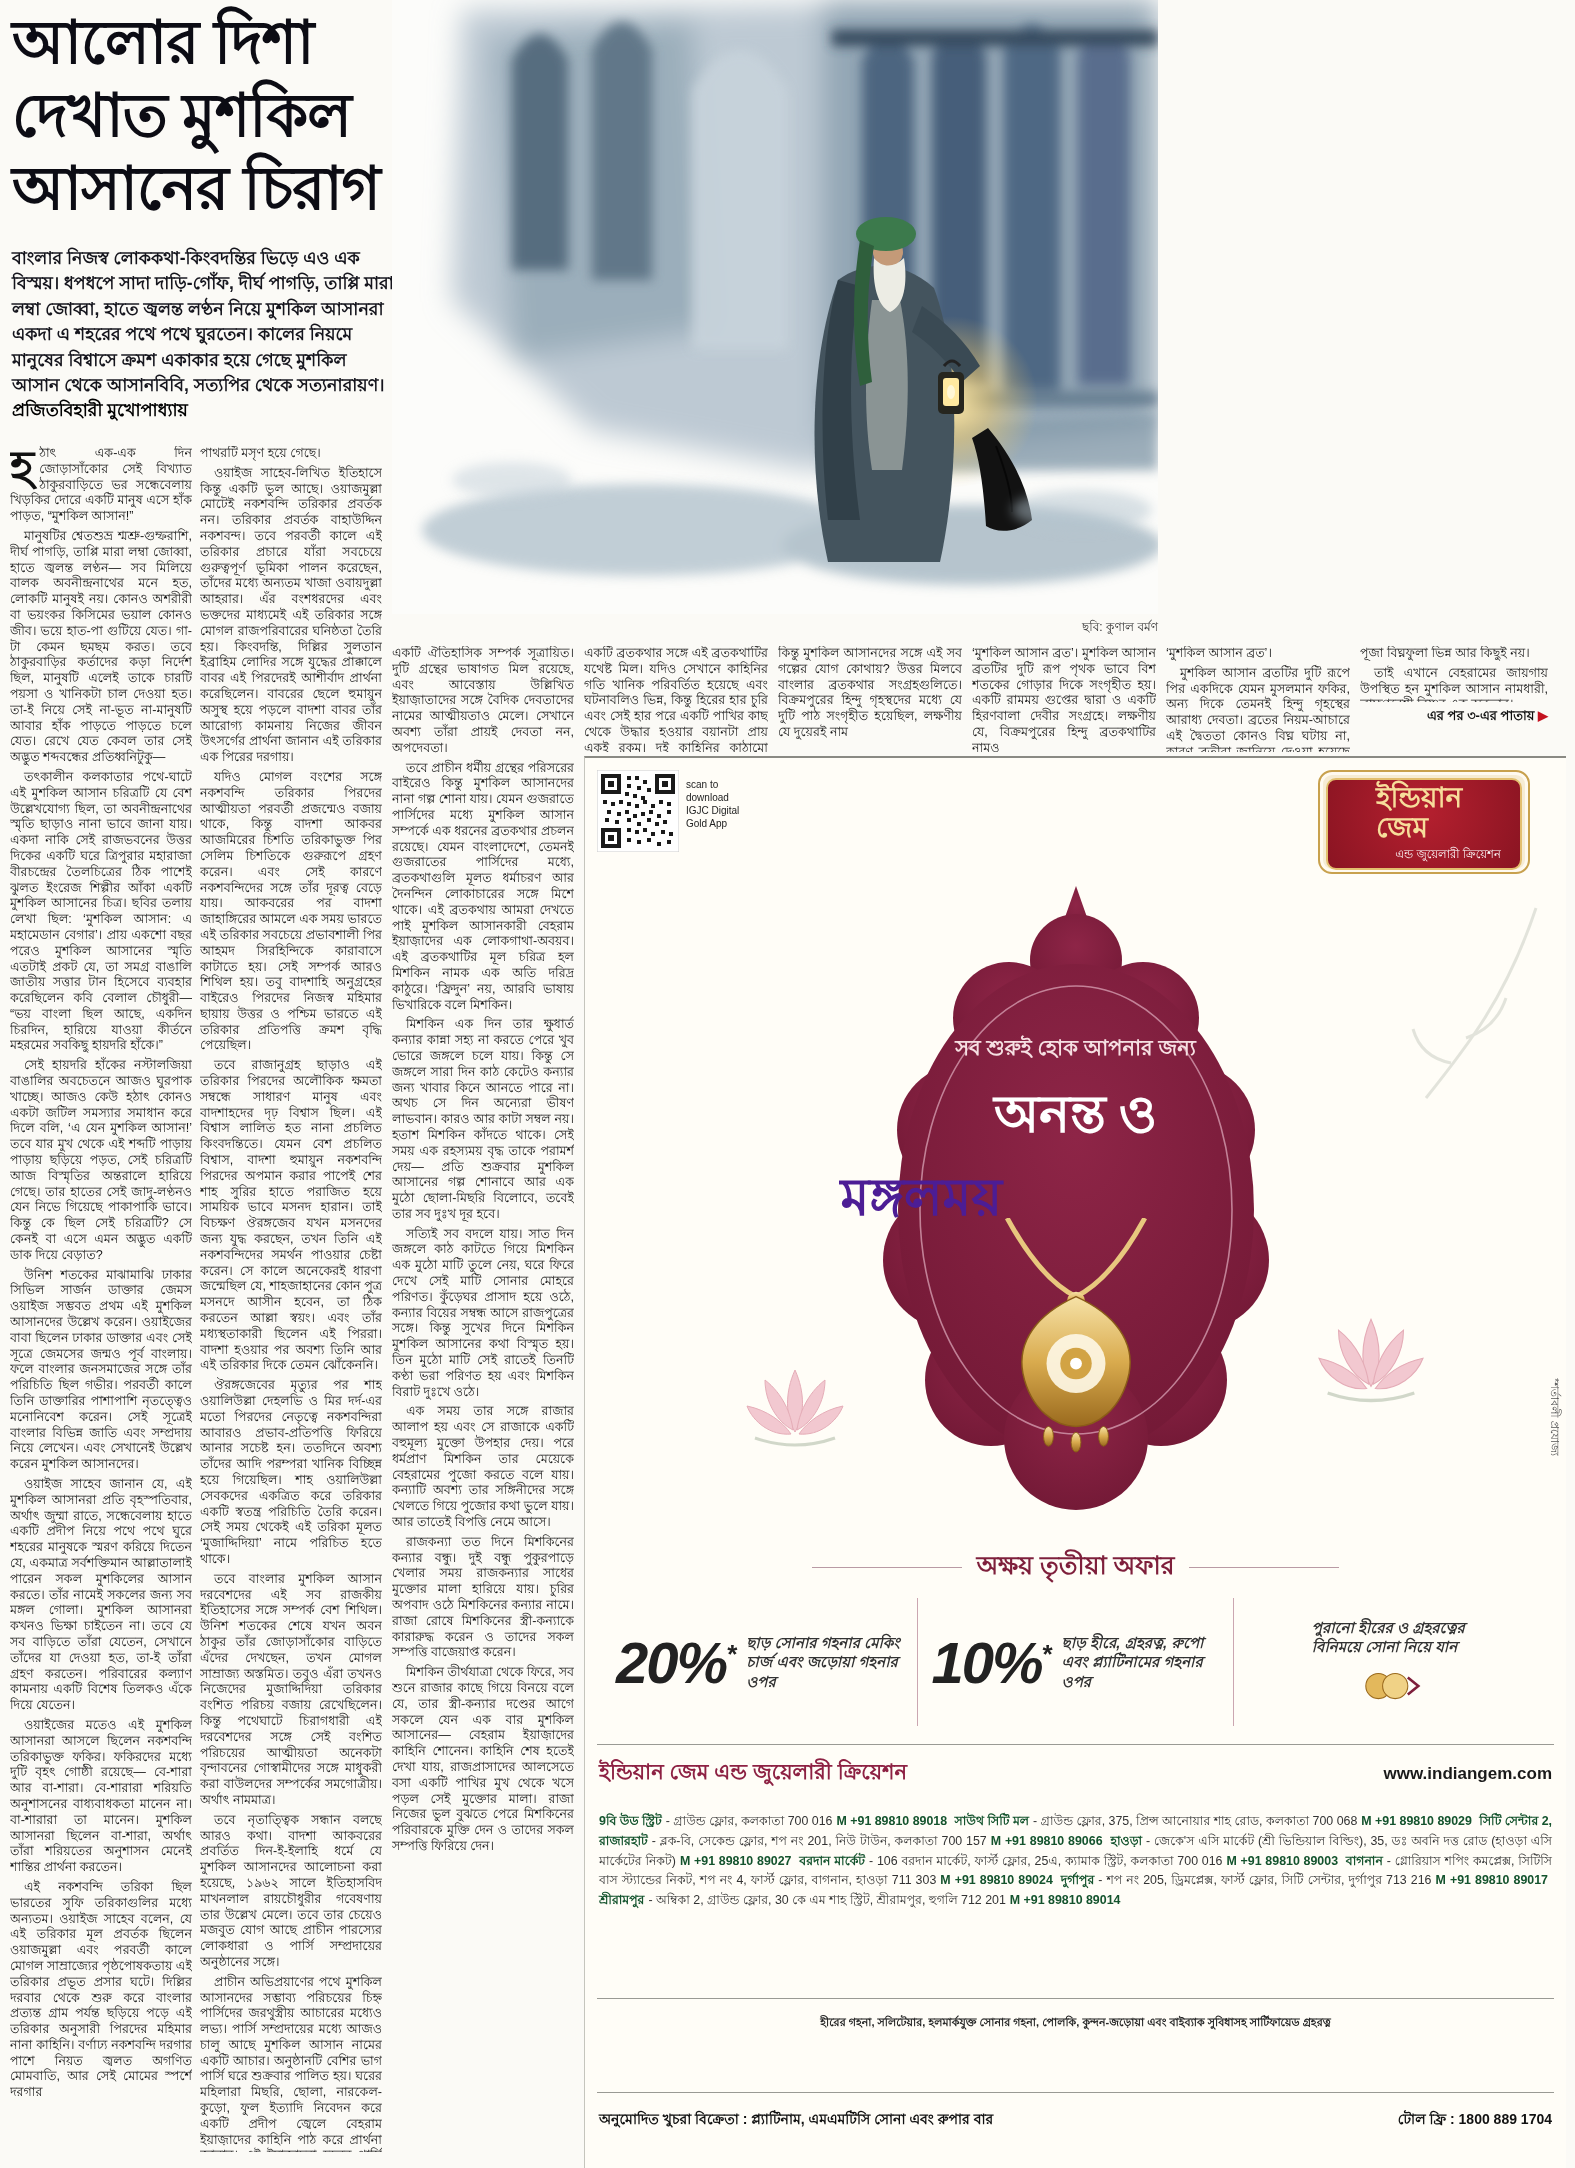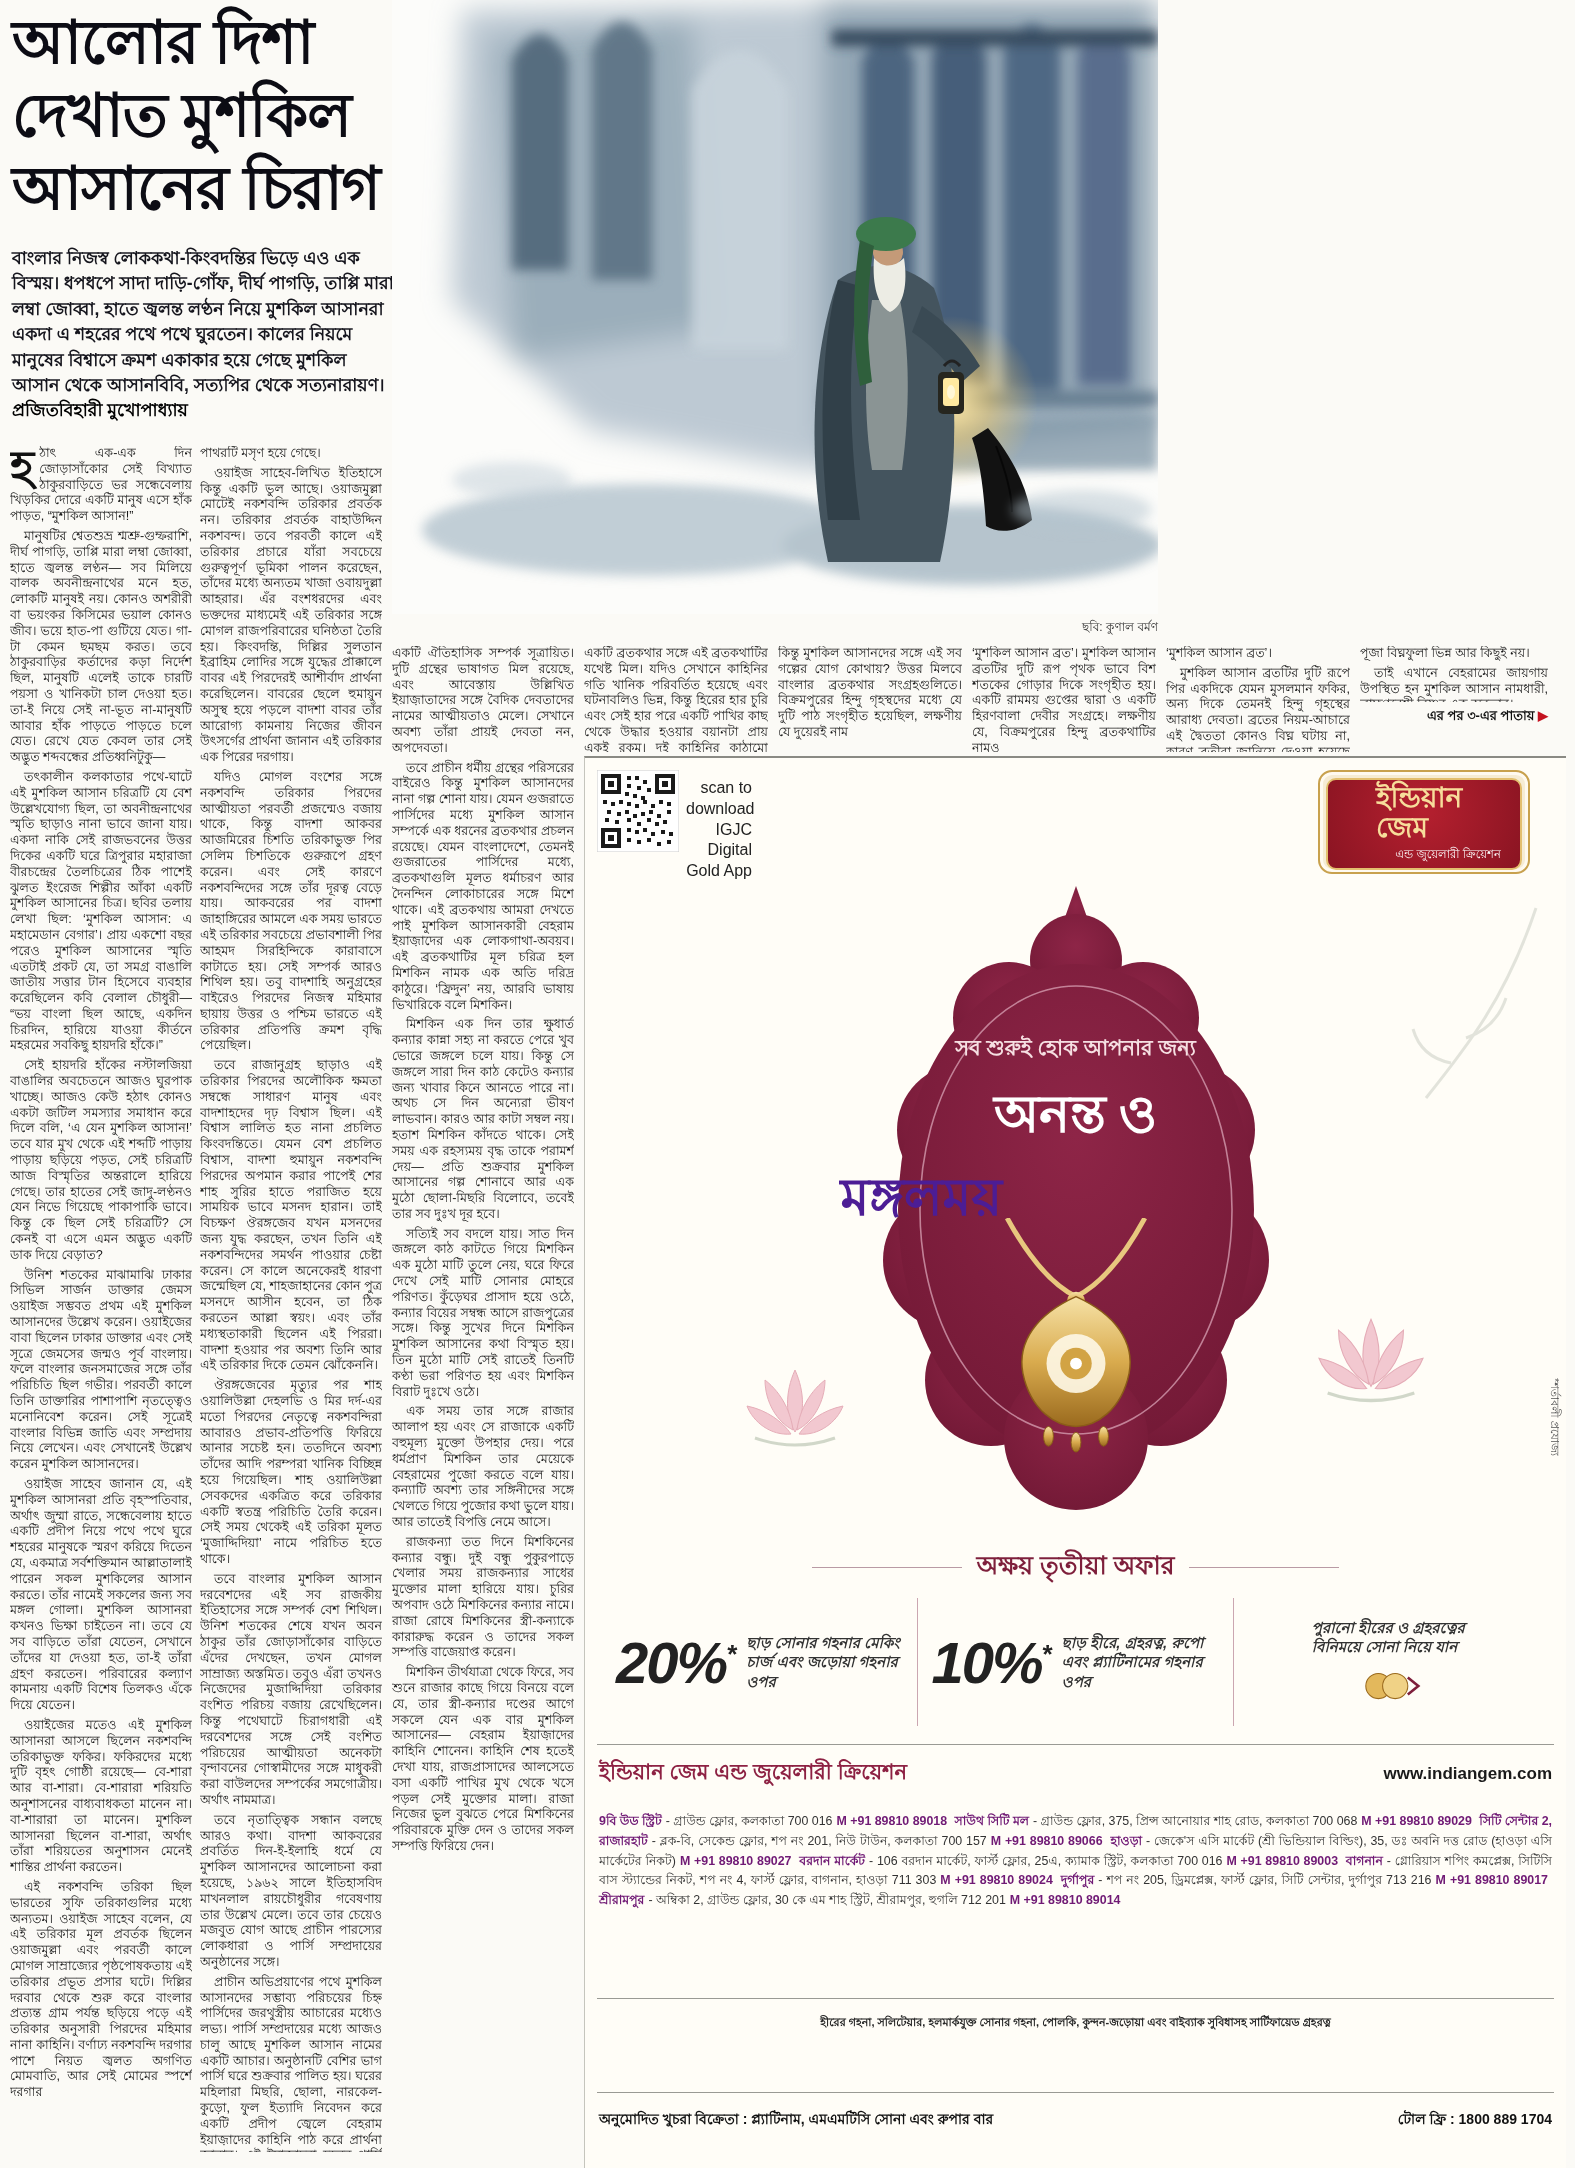--- a/index.html
+++ b/index.html
@@ -35,21 +35,21 @@
   #colH { left:1360px; top:646px;width:188px; height:56px; }
   .continuation { position:absolute; left:1360px; top:706px; width:188px; text-align:right;
                   font-weight:bold; font-size:13px; color:#111; cursor:pointer; }
   .continuation .arrow { color:#c41220; }
 
   
   .ad { position:absolute; left:584px; top:756px; width:981px; height:1412px;
         background:#fffdf7; border-top:2px solid #8a8a84; border-left:1px solid #c5c5bd; }
   .qr-wrap { position:absolute; left:12px; top:12px; display:flex; gap:7px; align-items:flex-start; }
   .qr-wrap svg { width:82px; height:82px; }
-  .qr-caption { font-size:16px; line-height:1.3; color:#222; width:66px; padding-top:8px;text-align:right; }
+  .qr-caption { font-size:10px; line-height:1.3; color:#222; width:66px; padding-top:8px; }
 
   .igjc-logo { position:absolute; right:36px; top:12px; width:212px; height:104px;
                background:#f6ecd4; border:2px solid #c8a14e; border-radius:14px; padding:6px;
                box-shadow: inset 0 0 0 3px #fffaf0; box-sizing:border-box; }
   .logo-inner { background: radial-gradient(circle at 50% 35%, #b5202f, #8a1422);
                 border:2px solid #e3bf6f; border-radius:10px; height:100%;
                 display:flex; flex-direction:column; align-items:center; justify-content:center;padding-left:48px; }
   .logo-title { color:#f7dd9b; font-weight:bold; font-size:28px; line-height:1.05; }
   .logo-sub { color:#fff; font-size:11.5px; margin-top:4px; }
 
@@ -87,21 +87,21 @@
   .hr1 { top:986px; } .hr2 { top:1240px; } .hr3 { top:1334px; }
 
   .brand-row { position:absolute; top:998px; left:14px; right:14px;
                display:flex; justify-content:space-between; align-items:baseline; }
   .brand-name { color:#8d2143; font-weight:bold; font-size:21px; }
   .website { font-weight:bold; font-size:17px; color:#1a1a1a; cursor:pointer; }
 
   .addresses { position:absolute; top:1042px; left:14px; right:14px;
                font-size:12.4px; line-height:1.58; text-align:justify; color:#333; }
   .addresses span { margin-right:4px; }
-  .addresses .sn, .addresses .ph { font-weight:bold; color:#701a75; }
+  .addresses .sn, .addresses .ph { font-weight:bold; color:#14532d; }
 
   .services-line { position:absolute; top:1256px; left:14px; right:14px; text-align:center;
                    font-weight:bold; font-size:11px; color:#222; line-height:1.5; }
   .bottom-row { position:absolute; top:1350px; left:14px; right:14px; display:flex;
                 justify-content:space-between; font-weight:bold; font-size:14px; color:#111; }
   .terms-vert { position:absolute; right:2px; top:620px; writing-mode:vertical-rl;
                 font-size:11px; color:#555; }
 </style>
 </head>
 <body>

